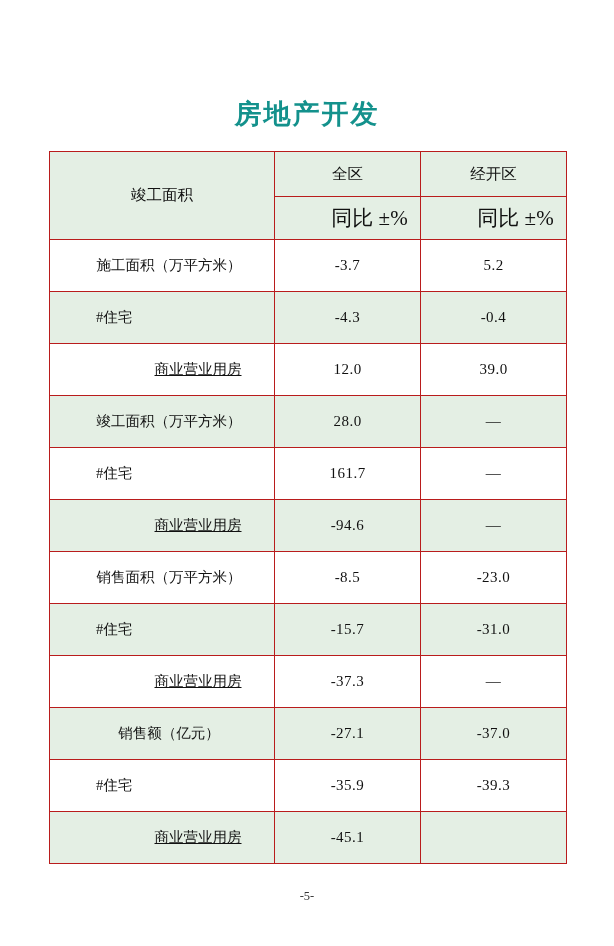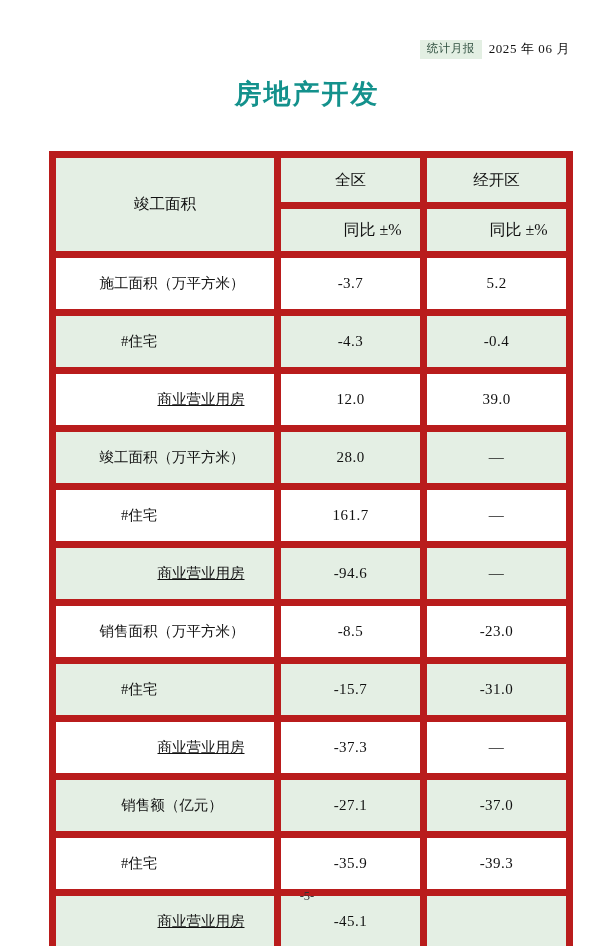--- a/index.html
+++ b/index.html
@@ -43,21 +43,21 @@
   .header-date {
     font-size: 13px;
     color: #111;
     letter-spacing: 0.6px;
     font-family: "Liberation Serif", serif;
   }
 
   
   .title {
     position: absolute;
-    top: 76px;
+    top: 96px;
     left: 0;
     width: 614px;
     text-align: center;
     font-size: 27px;
     font-weight: bold;
     color: #13918c;
     letter-spacing: 2px;
     font-family: "DejaVu Serif", serif;
   }
 
@@ -67,43 +67,43 @@
     top: 151px;
     left: 49px;
     width: 517px;
   }
   table {
     border-collapse: collapse;
     width: 517px;
     table-layout: fixed;
   }
   td, th {
-    border: 7px solid #b91c1c;
+    border: 1px solid #b91c1c;
     font-weight: normal;
     font-size: 14.5px;
     color: #111;
     text-align: center;
     vertical-align: middle;
     font-family: "Liberation Serif", "DejaVu Serif", serif;
     padding: 0;
   }
   col.c1 { width: 225px; }
   col.c2 { width: 146px; }
   col.c3 { width: 146px; }
 
   .hdr-row1 td { height: 44px; font-size: 15.5px; }
-  .hdr-row2 td { height: 42px; font-size: 16px; padding-left: 44px; }
+  .hdr-row2 td { height: 42px; font-size: 21px; padding-left: 44px; }
   .hdr-label { height: 86px; font-size: 15.5px; }
 
   tbody td { height: 51px; }
   tr.shaded td { background: #e4efe4; }
   tr.plain td { background: #ffffff; }
 
   .ind-l0 { padding-left: 8px; text-align: center; padding-left: 14px; }
-  .ind-l1 { text-align: left; padding-left: 65px; }
+  .ind-l1 { text-align: left; padding-left: 46px; }
   .ind-l2 { text-align: center; padding-left: 72px; text-decoration: underline; }
 
   .num { letter-spacing: 0.5px; font-size: 15px; margin-top: 30px; }
 
   
   .footer {
     position: absolute;
     bottom: 42px;
     left: 0;
     width: 614px;
@@ -111,24 +111,20 @@
     font-size: 12.5px;
     color: #333;
     font-family: "Liberation Serif", serif;
   }
 </style>
 </head>
 <body>
 
 <div class="page">
 
-  <div class="header">
-    <span class="header-badge">统计月报</span>
-    <span class="header-date">2025 年 06 月</span>
-  </div>
 
   <div class="title">房地产开发</div>
 
   <div class="table-wrap">
     <table>
       <colgroup>
         <col class="c1">
           <col class="c2">
           <col class="c3">
       </colgroup>

